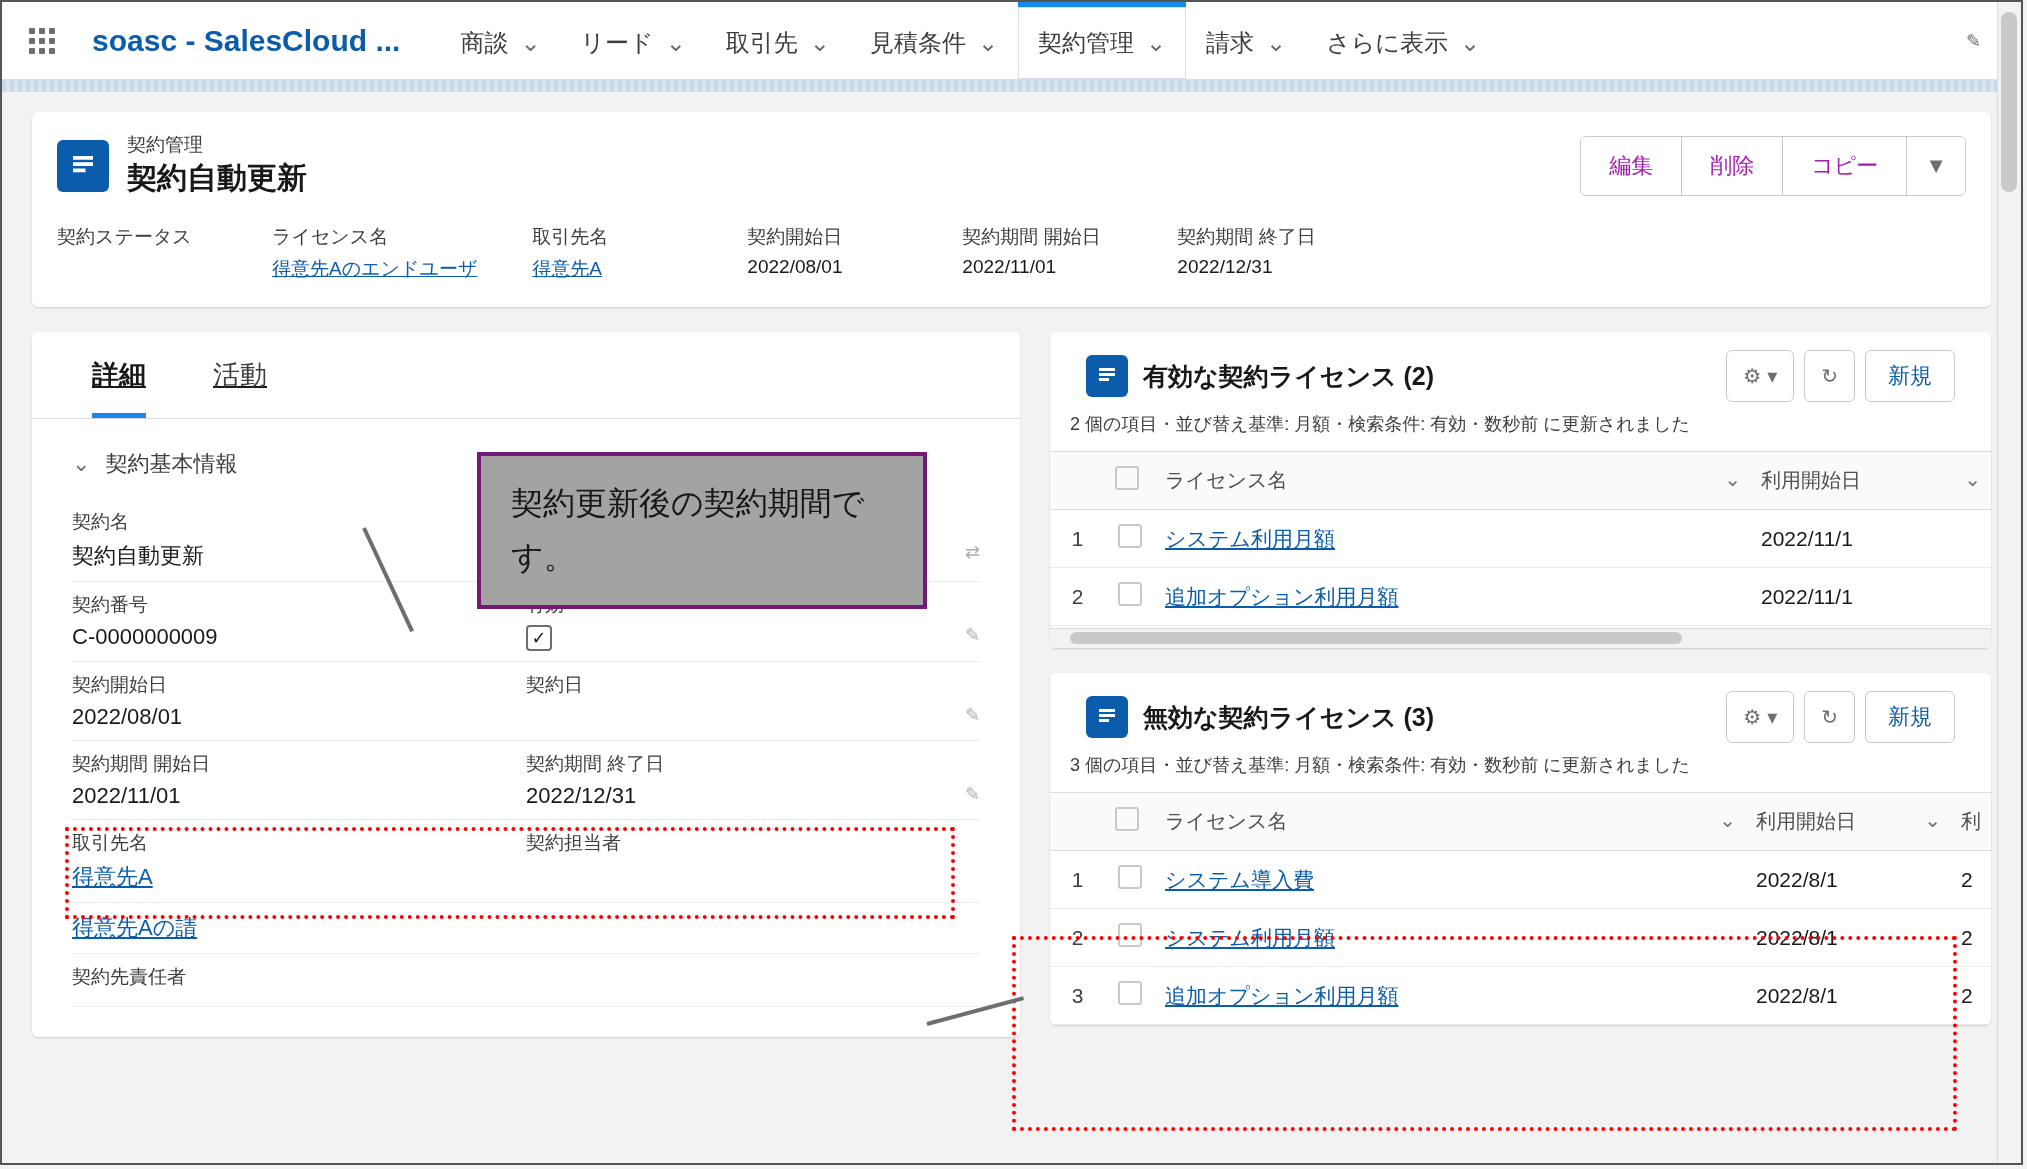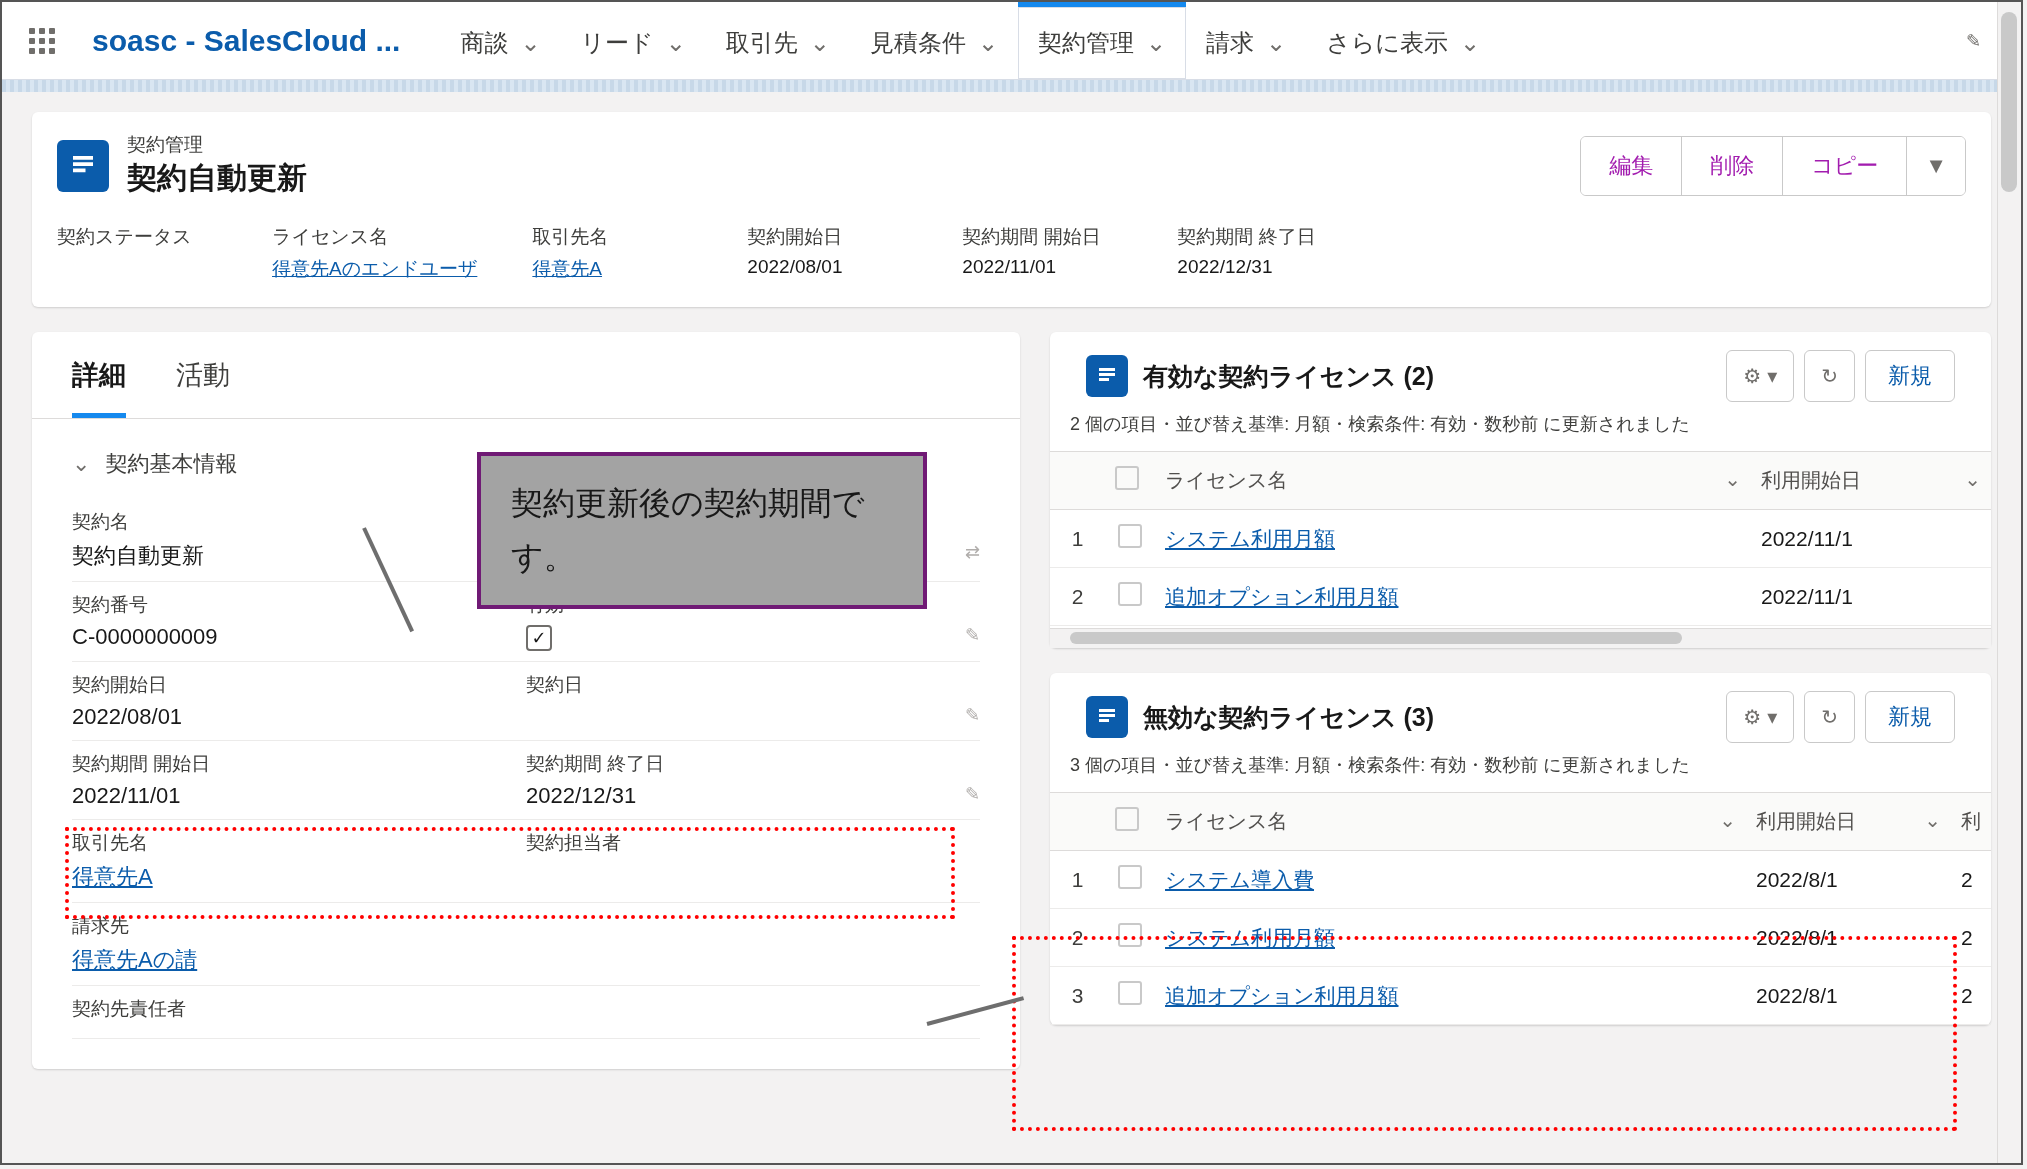--- a/index.html
+++ b/index.html
@@ -38,21 +38,21 @@
   .summary-field .lbl { font-size: 19px; color: #3e3e3c; margin-bottom: 6px; }
   .summary-field .val { font-size: 19px; }
   .summary-field .val.link { color: #0b5cab; text-decoration: underline; cursor: pointer; }
   
   
   .body-cols { display: flex; gap: 30px; }
   .left-col { flex: 1.05; background: #fff; border-radius: 6px; box-shadow: 0 1px 2px rgba(0,0,0,.15); padding: 0; position: relative; }
   .right-col { flex: 1; display: flex; flex-direction: column; gap: 25px; }
   
   
-  .detail-tabs { display: flex; padding: 25px 40px 0; gap: 50px; border-bottom: 1px solid #dddbda; }
+  .detail-tabs { display: flex; padding: 25px 60px 0; gap: 67px; border-bottom: 1px solid #dddbda; text-decoration: underline; }
   .detail-tab { font-size: 27px; padding-bottom: 20px; color: #3e3e3c; cursor: pointer; }
   .detail-tab.active { font-weight: 700; border-bottom: 5px solid #1589ee; color: #181818; }
   
   .section-header { display: flex; align-items: center; padding: 30px 40px 20px; font-size: 22px; color: #3e3e3c; }
   .section-header .chev-down { margin-right: 15px; color: #706e6b; }
   
   .detail-grid { padding: 0 40px 30px; }
   .detail-row { display: flex; border-bottom: 1px solid #ecebea; padding: 10px 0; }
   .detail-cell { flex: 1; }
   .detail-cell .lbl { font-size: 19px; color: #3e3e3c; margin-bottom: 6px; }
@@ -257,21 +257,20 @@
             <div class="detail-cell">
                 <div class="lbl">取引先名</div>
                 <div class="val link">得意先A</div>
               </div>
             <div class="detail-cell">
                 <div class="lbl">契約担当者</div>
               </div>
           </div>
           <div class="detail-row">
             <div class="detail-cell">
-                <div class="lbl">請求先</div>
                 <div class="val link">得意先Aの請</div>
               </div>
             <div class="detail-cell"></div>
           </div>
           <div class="detail-row">
             <div class="detail-cell">
                 <div class="lbl">契約先責任者</div>
               </div>
             <div class="detail-cell"></div>
           </div>

